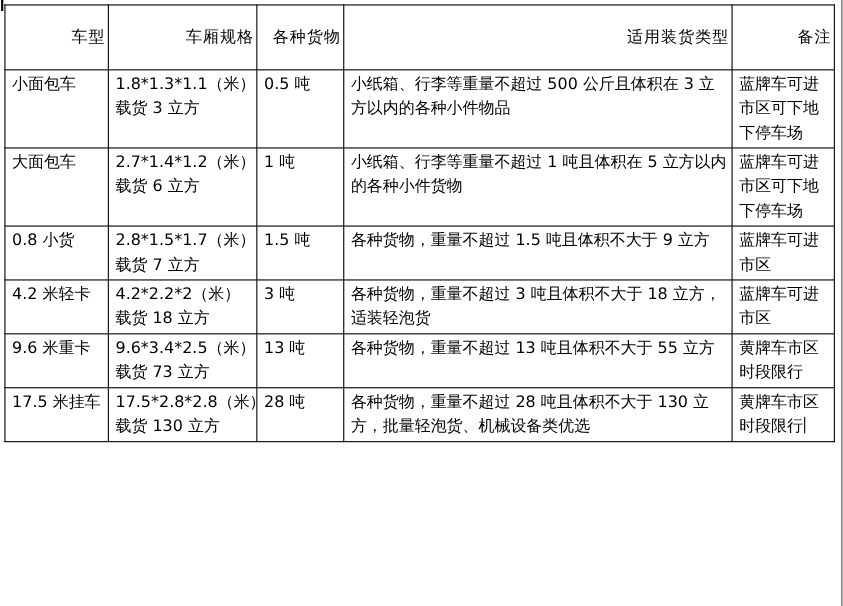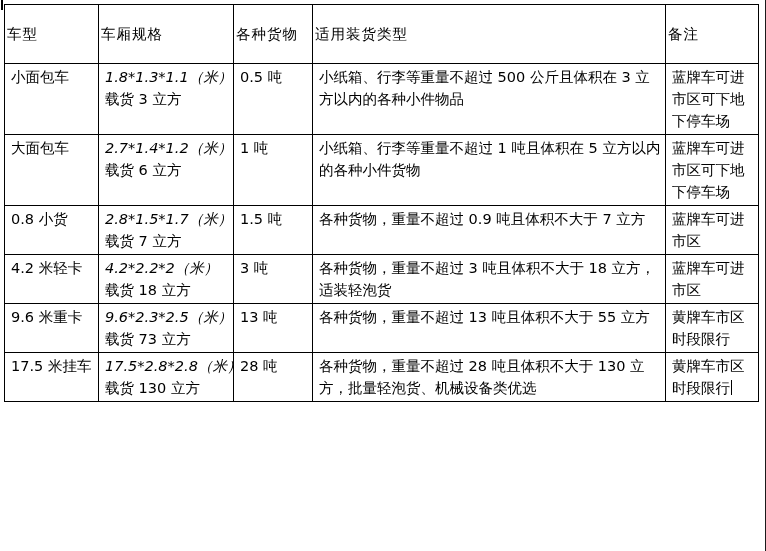--- a/index.html
+++ b/index.html
@@ -22,26 +22,26 @@
     border: 1px solid #000000;
     vertical-align: top;
     font-size: 14.5px;
     line-height: 22px;
     font-weight: normal;
     padding: 2px 4px 2px 6px;
     overflow: hidden;
     word-break: break-all;
   }
   table.freight th {
-    text-align: left;
+    text-align: right;
     vertical-align: middle;
     padding: 18px 2px;
     letter-spacing: 1px;
   }
-  .spec-line { white-space: nowrap; font-style: italic; }
+  .spec-line { white-space: nowrap; }
   .caret {
     display: inline-block;
     width: 1px; height: 15px;
     background: #000000;
     vertical-align: -2px;
     margin-left: 1px;
   }
   .tl-mark {
     position: absolute; left: 1px; top: 0;
     width: 2px; height: 10px;
@@ -98,37 +98,37 @@
         <td>小纸箱、行李等重量不超过 1 吨且体积在 5 立方以内的各种小件货物</td>
         <td>蓝牌车可进市区可下地下停车场</td>
       </tr>
       <tr style="height:48px">
         <td>0.8 小货</td>
         <td>
           <div class="spec-line">2.8*1.5*1.7（米）</div>
           <div>载货 7 立方</div>
         </td>
         <td>1.5 吨</td>
-        <td>各种货物，重量不超过 0.9 吨且体积不大于 7 立方</td>
+        <td>各种货物，重量不超过 1.5 吨且体积不大于 9 立方</td>
         <td>蓝牌车可进市区</td>
       </tr>
       <tr style="height:47px">
         <td>4.2 米轻卡</td>
         <td>
           <div class="spec-line">4.2*2.2*2（米）</div>
           <div>载货 18 立方</div>
         </td>
         <td>3 吨</td>
         <td>各种货物，重量不超过 3 吨且体积不大于 18 立方，适装轻泡货</td>
         <td>蓝牌车可进市区</td>
       </tr>
       <tr style="height:46px">
         <td>9.6 米重卡</td>
         <td>
-          <div class="spec-line">9.6*2.3*2.5（米）</div>
+          <div class="spec-line">9.6*3.4*2.5（米）</div>
           <div>载货 73 立方</div>
         </td>
         <td>13 吨</td>
         <td>各种货物，重量不超过 13 吨且体积不大于 55 立方</td>
         <td>黄牌车市区时段限行</td>
       </tr>
       <tr style="height:47px">
         <td>17.5 米挂车</td>
         <td>
           <div class="spec-line">17.5*2.8*2.8（米）</div>

